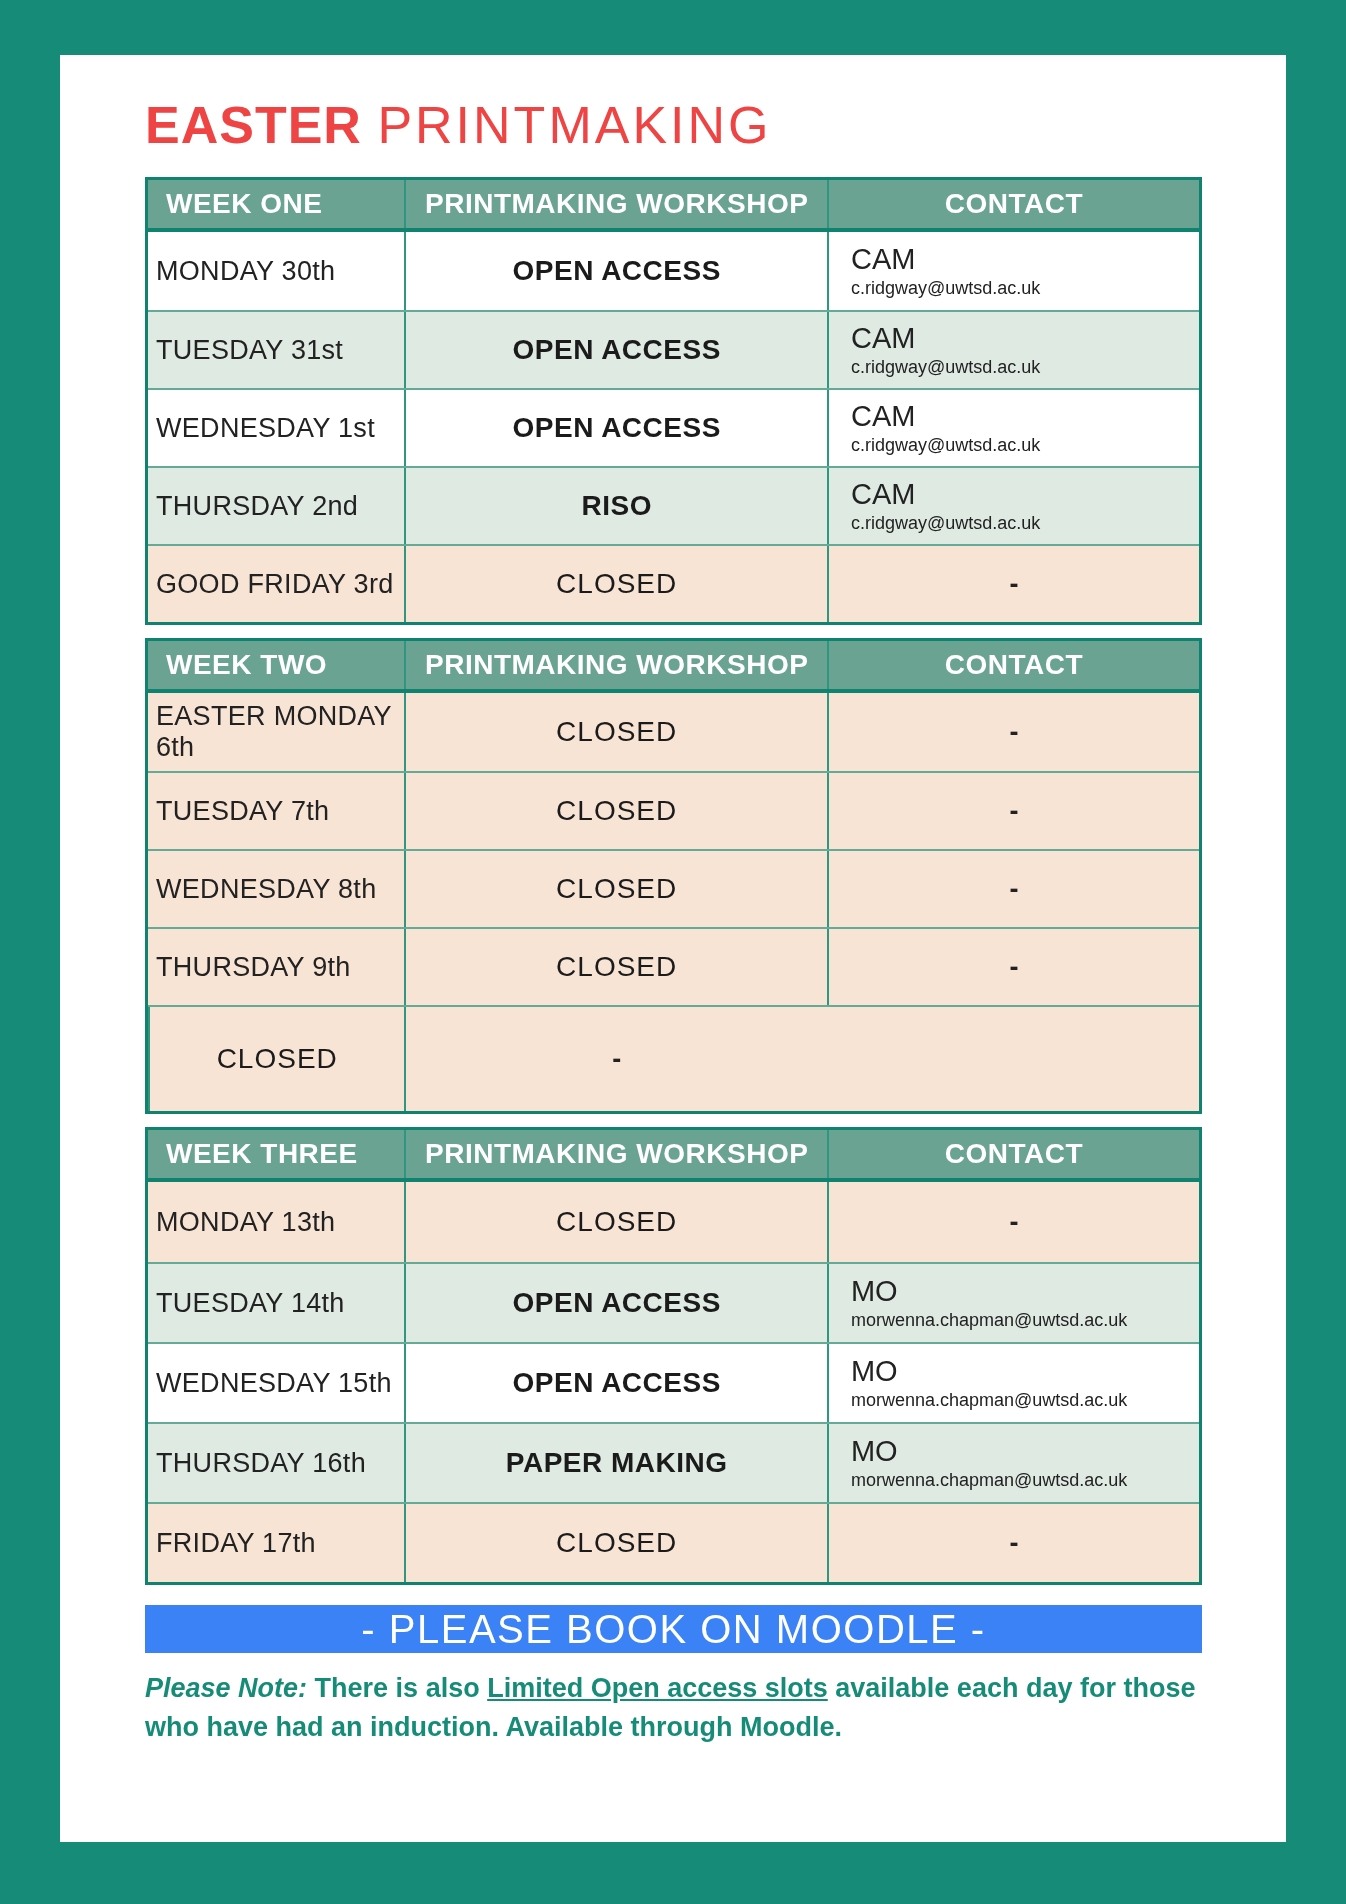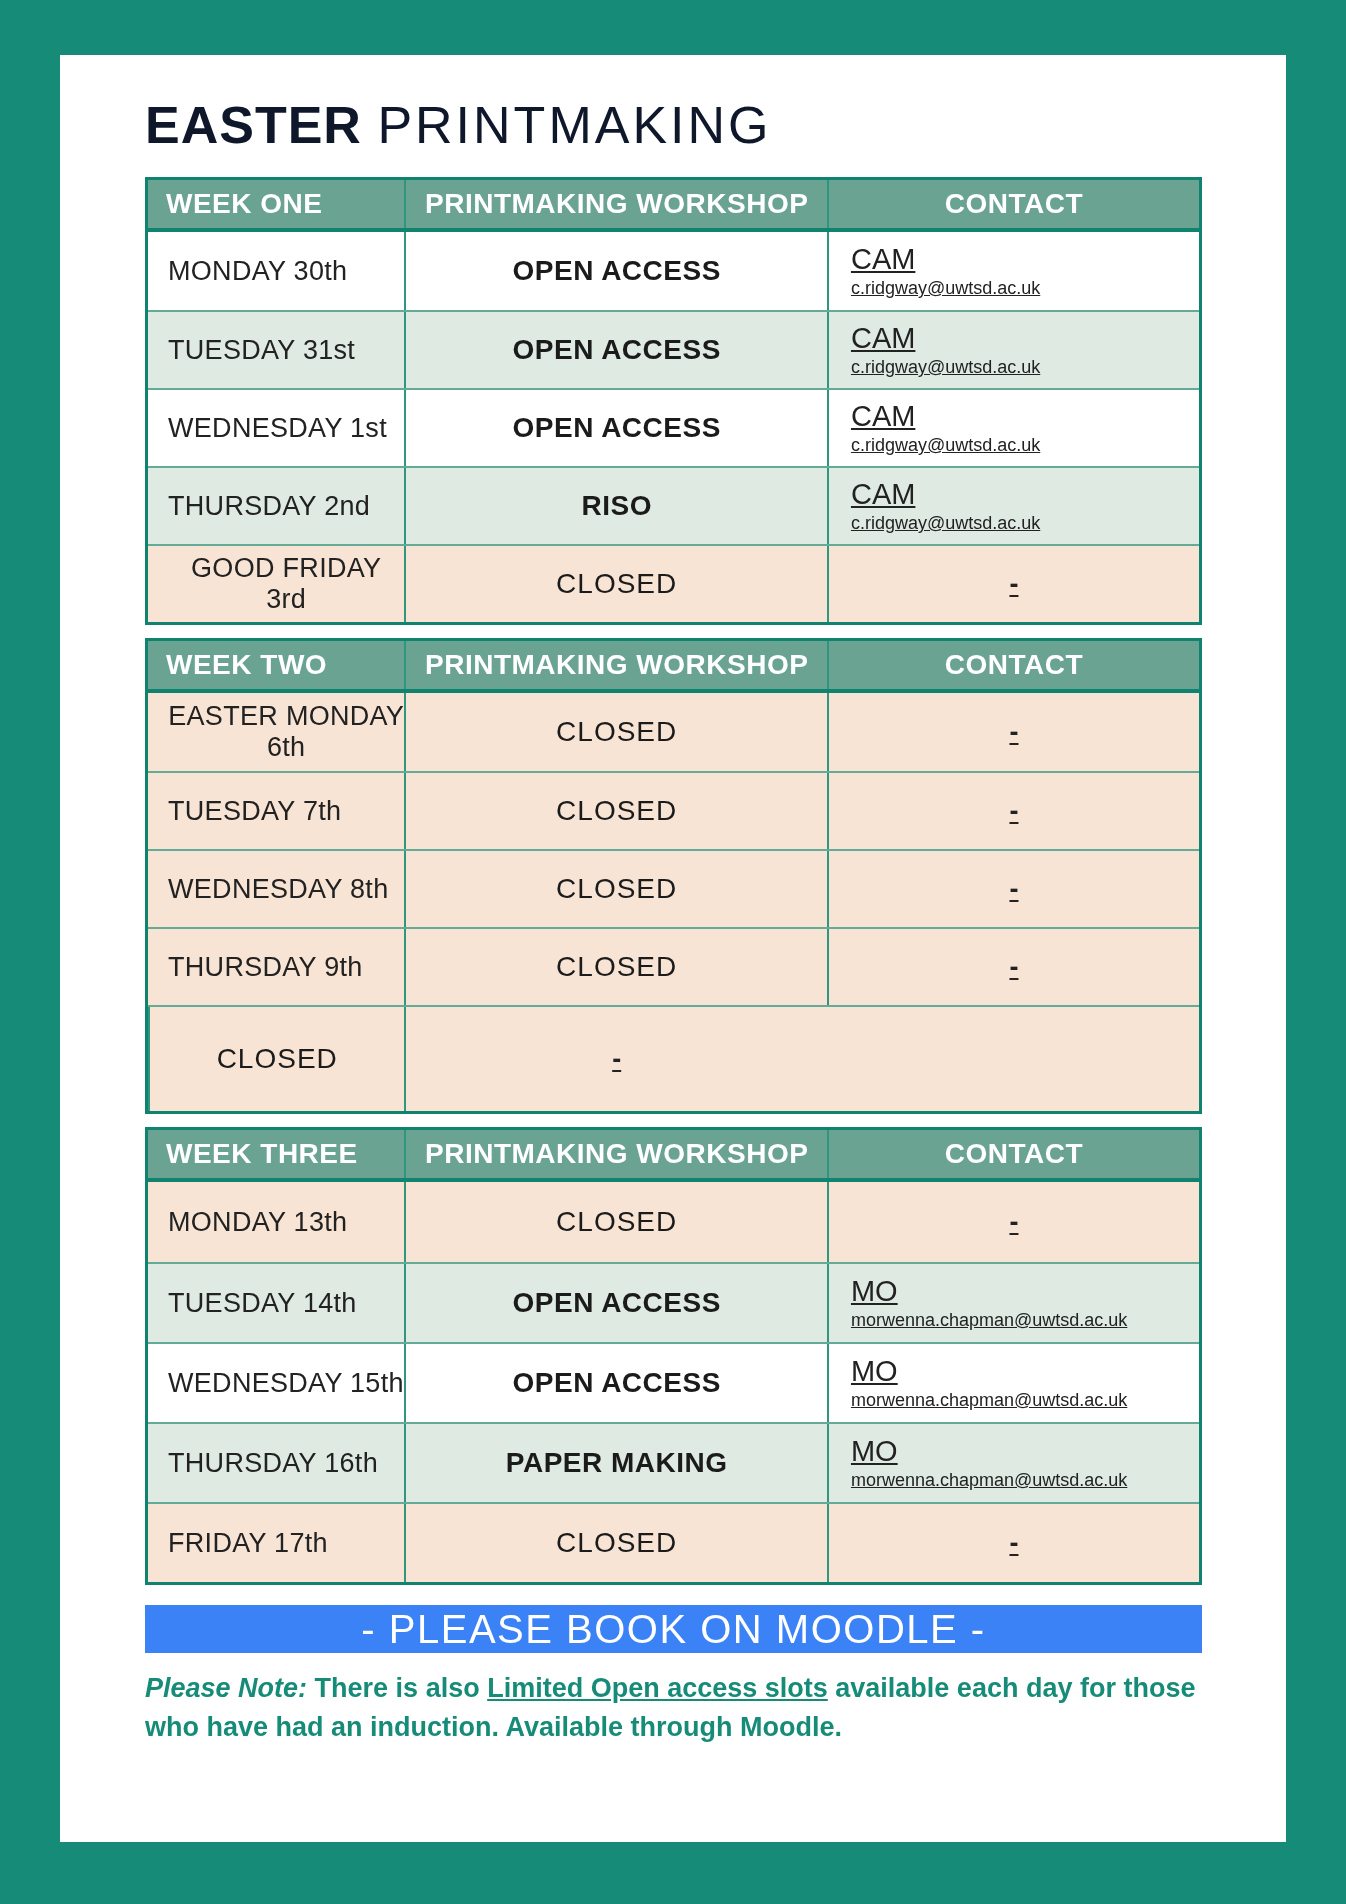--- a/index.html
+++ b/index.html
@@ -10,21 +10,21 @@
     position:relative;
   }
   .page {
     position:absolute;
     left:60px; top:55px; right:60px; bottom:62px;
     background:#ffffff;
     padding:40px 84px 0 85px;
     overflow:hidden;
   }
   
-  .title { color:#0f172a; margin-bottom:22px; }
+  .title { color:#ef4444; margin-bottom:22px; }
   .title-line1 { font-size:52px; line-height:60px; letter-spacing:1px; }
   .title-line1 .b { font-weight:800; }
   .title-line1 .r { font-weight:400; letter-spacing:3px; }
   .title-line2 { font-size:56px; line-height:62px; font-weight:800; letter-spacing:1px; }
   
   .tbl { width:1057px; border:3px solid #0F8270; background:#fff; }
   .tbl + .tbl { margin-top:13px; }
   .row { display:grid; grid-template-columns:24.4% 40.2% 35.4%; }
   .row.head { background:#6BA392; height:52px; border-bottom:4px solid #0F8270; }
   .row.data + .row.data { border-top:2px solid #63AB96; }
@@ -34,25 +34,25 @@
   .hcell.c1 { padding-left:18px; }
   .hcell.c2, .hcell.c3 { justify-content:center; }
   .tbl1 .row.data { height:78px; }
   .tbl2 .row.data { height:78px; }
   .tbl2 .row.data:last-child { height:106px; align-items:start; }
   .tbl2 .row.data:last-child .cell { align-items:center; max-height:78px; }
   .tbl3 .row.data { height:80px; }
   .bg-white { background:#FFFFFF; }
   .bg-green { background:#DFEAE3; }
   .bg-peach { background:#F8E4D4; }
-  .day { padding-left:20px; font-size:27px; letter-spacing:0.3px; color:#222;text-align:center; }
+  .day { padding-left:8px; font-size:27px; letter-spacing:0.3px; color:#222; }
   .workshop { justify-content:center; font-size:28px; color:#1b1b1b; }
   .workshop.bold { font-weight:700; letter-spacing:0.5px; }
   .workshop.regular { font-weight:400; letter-spacing:1px; }
-  .contact { flex-direction:column; align-items:flex-start; justify-content:center; padding-left:22px; gap:5px; color:#222;text-decoration:underline; }
+  .contact { flex-direction:column; align-items:flex-start; justify-content:center; padding-left:22px; gap:5px; color:#222; }
   .contact .cname { font-size:29px; line-height:30px; }
   .contact .cemail { font-size:18px; line-height:19px; }
   .contact.dash { align-items:center; justify-content:center; padding-left:0; font-size:27px; font-weight:700; }
   
   .banner {
     width:1057px; height:48px; margin-top:20px;
     background:#3b82f6; color:#ffffff;
     display:flex; align-items:center; justify-content:center;
     font-size:40px; font-weight:400; letter-spacing:1.5px;
   }

